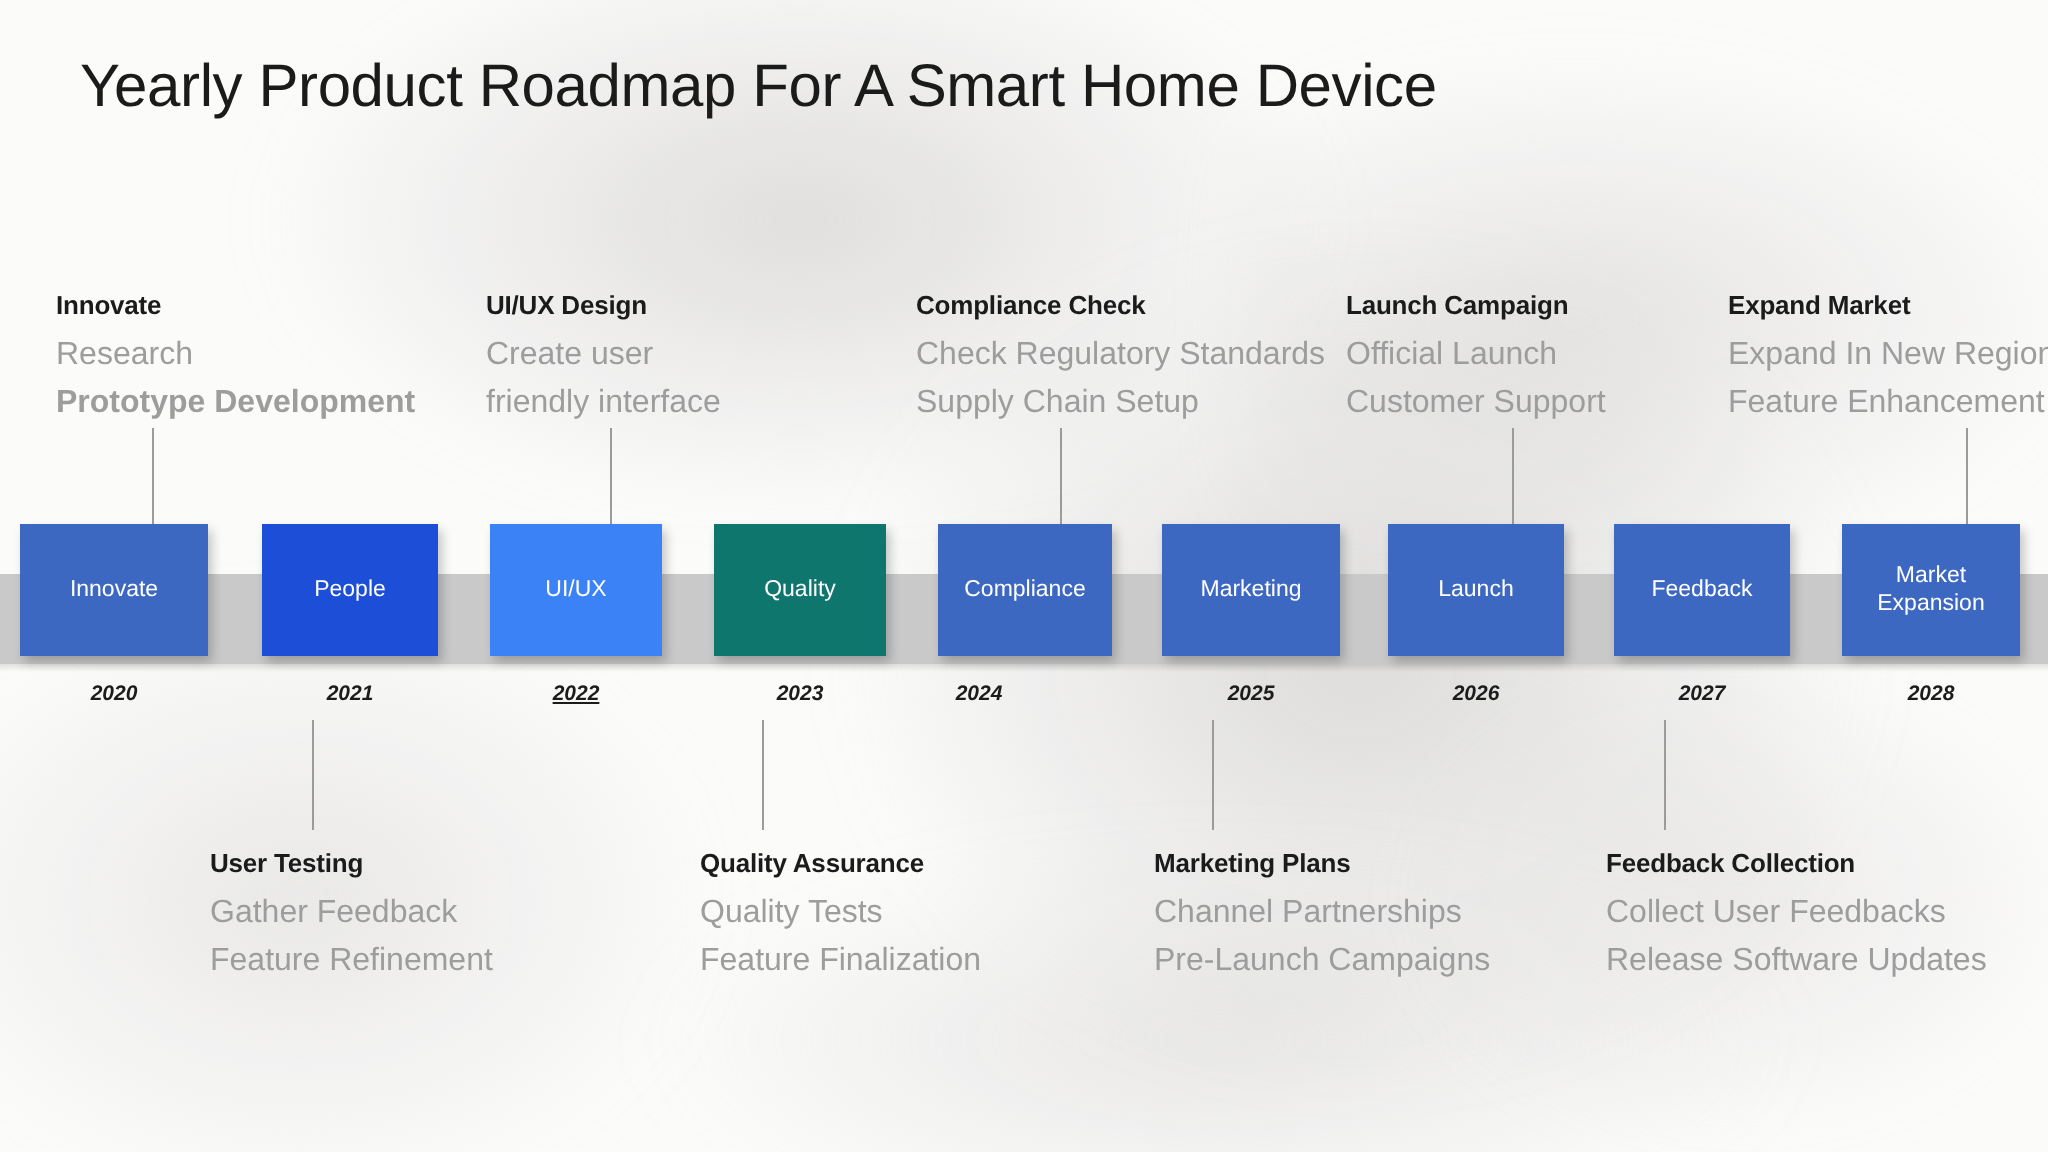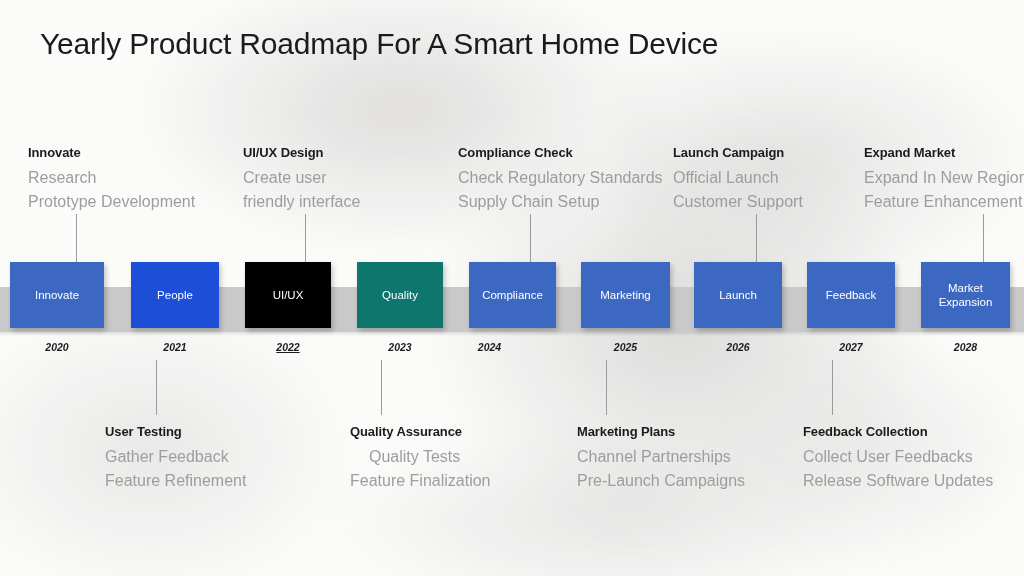--- a/index.html
+++ b/index.html
@@ -123,21 +123,21 @@
       <div class="connector" style="left: 756px; top: 214px; height: 48px;"></div>
       <div class="connector" style="left: 983px; top: 214px; height: 48px;"></div>
       <div class="connector" style="left: 156px; top: 360px; height: 55px;"></div>
       <div class="connector" style="left: 381px; top: 360px; height: 55px;"></div>
       <div class="connector" style="left: 606px; top: 360px; height: 55px;"></div>
       <div class="connector" style="left: 832px; top: 360px; height: 55px;"></div>
     </div>
   <div id="boxes">
       <div class="box" style="left: 10px; width: 94px; background: rgb(61, 104, 194);">Innovate</div>
       <div class="box" style="left: 131px; width: 88px; background: #1d4ed8;">People</div>
-      <div class="box" style="left: 245px; width: 86px; background: #000000;">UI/UX</div>
+      <div class="box" style="left: 245px; width: 86px; background: #3b82f6;">UI/UX</div>
       <div class="box" style="left: 357px; width: 86px; background: #0f766e;">Quality</div>
       <div class="box" style="left: 469px; width: 87px; background: rgb(61, 104, 194);">Compliance</div>
       <div class="box" style="left: 581px; width: 89px; background: rgb(61, 104, 194);">Marketing</div>
       <div class="box" style="left: 694px; width: 88px; background: rgb(61, 104, 194);">Launch</div>
       <div class="box" style="left: 807px; width: 88px; background: rgb(61, 104, 194);">Feedback</div>
       <div class="box" style="left: 921px; width: 89px; background: rgb(61, 104, 194);">Market Expansion</div>
     </div>
   <div id="years">
       <div class="year" style="left: 10px; width: 94px;">2020</div>
       <div class="year" style="left: 131px; width: 88px;">2021</div>
@@ -147,21 +147,21 @@
       <div class="year" style="left: 581px; width: 89px;">2025</div>
       <div class="year" style="left: 694px; width: 88px;">2026</div>
       <div class="year" style="left: 807px; width: 88px;">2027</div>
       <div class="year" style="left: 921px; width: 89px;">2028</div>
     </div>
   <div id="topBlocks">
       <div class="block" style="left: 28px; top: 145px;">
         <div class="head">Innovate</div>
         <div>
           <div class="sub" style="color: rgb(157, 157, 157);">Research</div>
-          <div class="sub" style="color: rgb(157, 157, 157);">Prototype Development</div>
+          <div class="sub" style="color: rgb(157, 157, 157); font-weight: bold;">Prototype Development</div>
         </div>
       </div>
       <div class="block" style="left: 243px; top: 145px;">
         <div class="head">UI/UX Design</div>
         <div>
           <div class="sub wrap" style="color: rgb(157, 157, 157);">Create user friendly interface</div>
         </div>
       </div>
       <div class="block" style="left: 458px; top: 145px;">
         <div class="head">Compliance Check</div>
@@ -189,21 +189,21 @@
       <div class="block" style="left: 105px; top: 424px;">
         <div class="head">User Testing</div>
         <div>
           <div class="sub" style="color: rgb(157, 157, 157);">Gather Feedback</div>
           <div class="sub" style="color: rgb(157, 157, 157);">Feature Refinement</div>
         </div>
       </div>
       <div class="block" style="left: 350px; top: 424px;">
         <div class="head">Quality Assurance</div>
         <div>
-          <div class="sub" style="color: rgb(157, 157, 157); margin-left: 19px;">Quality Tests</div>
+          <div class="sub" style="color: rgb(157, 157, 157);">Quality Tests</div>
           <div class="sub" style="color: rgb(157, 157, 157);">Feature Finalization</div>
         </div>
       </div>
       <div class="block" style="left: 577px; top: 424px;">
         <div class="head">Marketing Plans</div>
         <div>
           <div class="sub" style="color: rgb(157, 157, 157);">Channel Partnerships</div>
           <div class="sub" style="color: rgb(157, 157, 157);">Pre-Launch Campaigns</div>
         </div>
       </div>

